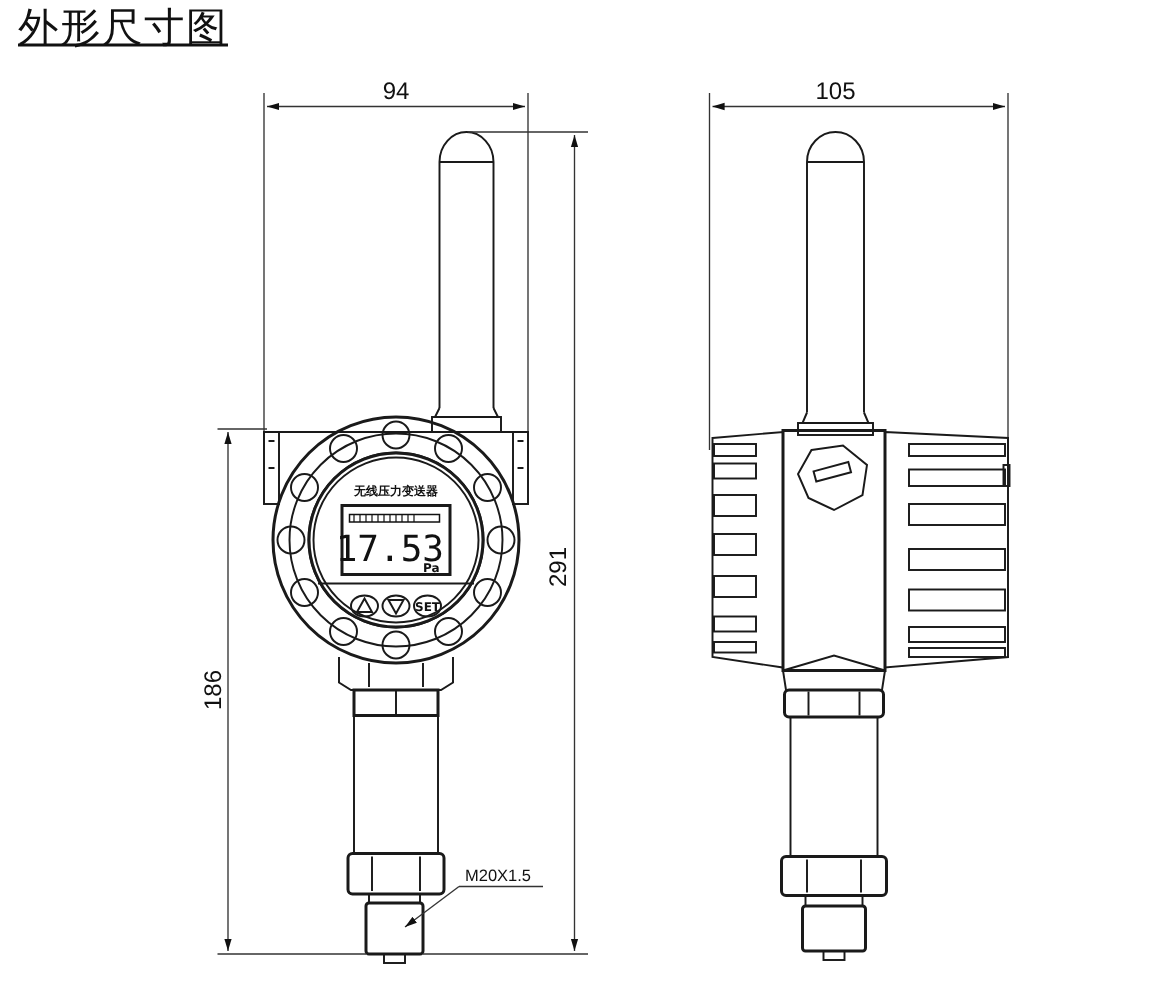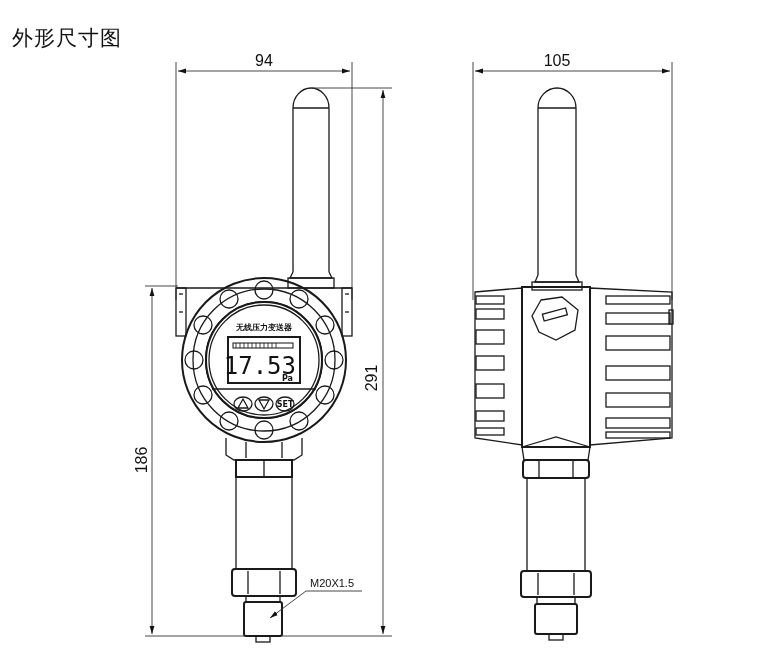--- a/index.html
+++ b/index.html
@@ -1,17 +1,17 @@
 <!DOCTYPE html>
 <html><head>
 <meta charset="utf-8">
 <style>
   html, body { margin: 0; padding: 0; background: #ffffff; }
   body { width: 779px; height: 657px; position: relative; overflow: hidden; font-family: "DejaVu Sans", sans-serif; }
-  .title { position: absolute; left: 12px; top: 24px; font-size: 21px; color: #111; font-family: "DejaVu Serif", serif; letter-spacing: 1px; }
+  .title { position: absolute; left: 12px; top: 0; font-size: 27px; color: #111; font-family: "DejaVu Serif", serif; letter-spacing: 1px; text-decoration: underline; }
   svg { position: absolute; left: 0; top: 0; }
   .ln { stroke: #1a1a1a; fill: none; stroke-width: 1.3; }
   .thk { stroke: #1a1a1a; fill: none; stroke-width: 2; }
   .dim { stroke: #333; fill: none; stroke-width: 0.9; }
   .dimtxt { font-family: "Liberation Sans", sans-serif; font-size: 16px; fill: #111; }
   .smtxt { font-family: "Liberation Sans", sans-serif; font-size: 11px; fill: #111; }
   .lcdtxt { font-family: "DejaVu Sans Mono", monospace; font-size: 24px; fill: #111; }
   .lbl { font-family: "DejaVu Sans", sans-serif; font-size: 8px; font-weight: bold; fill: #111; }
 </style>
 </head>

